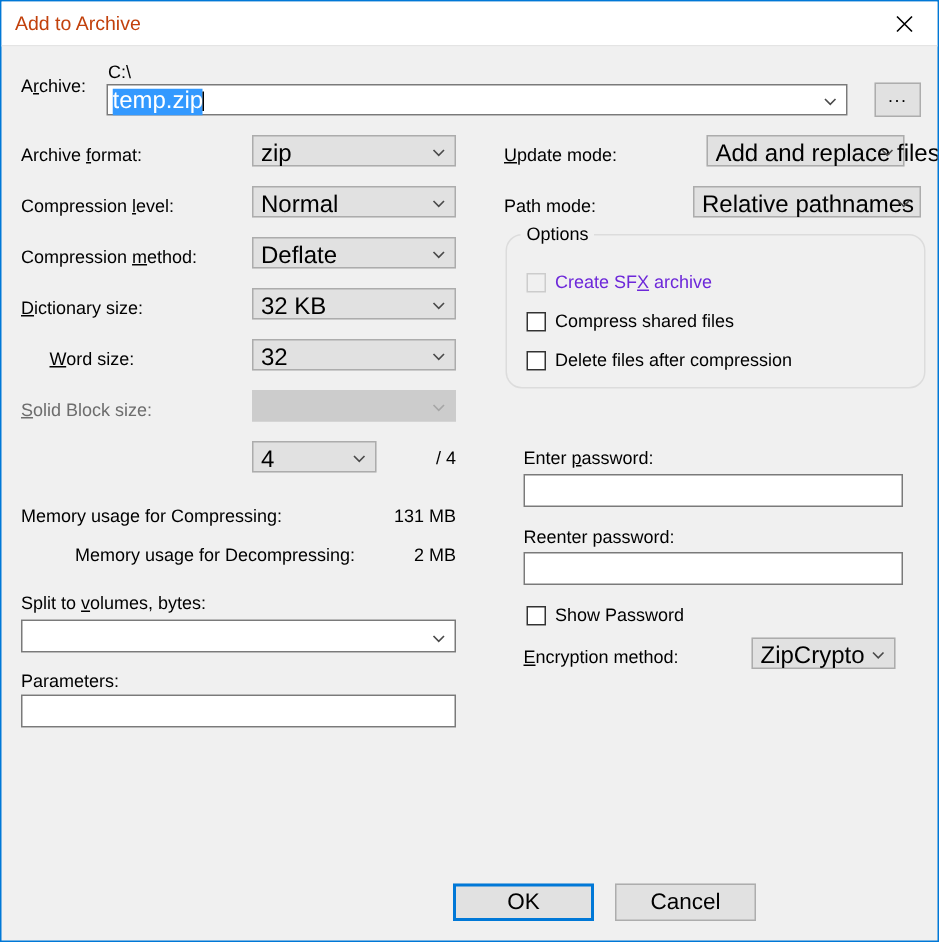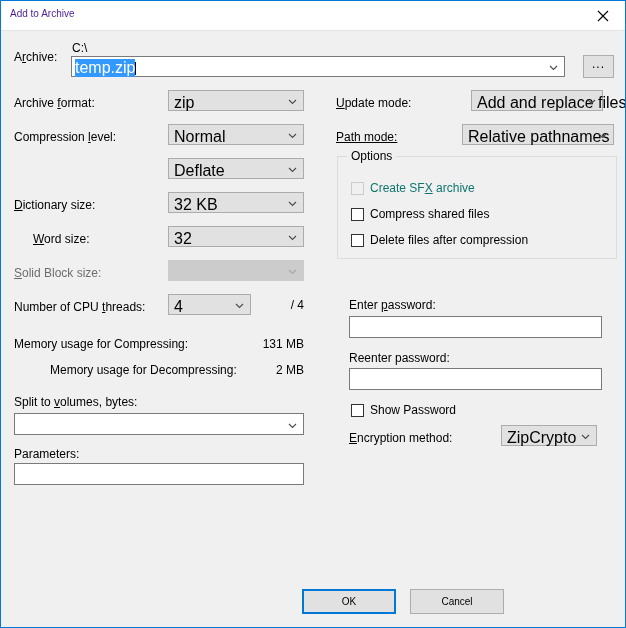--- a/index.html
+++ b/index.html
@@ -27,22 +27,22 @@
     left: 0; top: 0;
     width: 624px;
     height: 29px;
     background: #ffffff;
     border-bottom: 1px solid #e4e4e4;
   }
   #title-text {
     position: absolute;
     left: 9px;
     top: 7px;
-    font-size: 10px;
-    color: #4c1d95;
+    font-size: 13px;
+    color: #c2410c;
     white-space: nowrap;
   }
   #close-button {
     position: absolute;
     right: 0;
     top: 0;
     width: 45px;
     height: 29px;
     display: flex;
     align-items: center;
@@ -168,21 +168,21 @@
   }
   .cbx.disabled .box {
     background: #f0f0f0;
     border: 1px solid #cccccc;
   }
   .cbx .cbtext {
     position: absolute;
     left: 19px;
     top: 0px;
   }
-  .cbx.disabled .cbtext { color: #0f766e; }
+  .cbx.disabled .cbtext { color: #6d28d9; }
 
   
   #browse-button {
     position: absolute;
     box-sizing: border-box;
     background: #e1e1e1;
     border: 1px solid #adadad;
     cursor: default;
     text-align: center;
     font-size: 12px;
@@ -193,21 +193,21 @@
     letter-spacing: 1px;
   }
 
   
   .btn {
     position: absolute;
     box-sizing: border-box;
     height: 25px;
     background: #e1e1e1;
     border: 1px solid #adadad;
-    font-size: 10px;
+    font-size: 15px;
     display: flex;
     align-items: center;
     justify-content: center;
     cursor: default;
     font-family: "Liberation Sans", sans-serif;
     color: #000;
   }
   .btn.default {
     border: 2px solid #0078d7;
   }
@@ -250,20 +250,21 @@
   </div>
 
   <div class="lbl" style="left:13px; top:129px;"><span>Compression </span><u>l</u><span>evel:</span></div>
   <div class="combo" style="left:167px; top:123px; width:136px;">
     <div class="val">Normal</div>
     <svg class="chev" viewBox="0 0 9 9">
         <path d="M1 3 L4.5 6.5 L8 3" stroke="#4a4a4a" stroke-width="1.1" fill="none"></path>
       </svg>
   </div>
 
+  <div class="lbl" style="left:13px; top:163px;"><span>Compression </span><u>m</u><span>ethod:</span></div>
   <div class="combo" style="left:167px; top:157px; width:136px;">
     <div class="val">Deflate</div>
     <svg class="chev" viewBox="0 0 9 9">
         <path d="M1 3 L4.5 6.5 L8 3" stroke="#4a4a4a" stroke-width="1.1" fill="none"></path>
       </svg>
   </div>
 
   <div class="lbl" style="left:13px; top:197px;"><span></span><u>D</u><span>ictionary size:</span></div>
   <div class="combo" style="left:167px; top:191px; width:136px;">
     <div class="val">32 KB</div>
@@ -281,21 +282,20 @@
   </div>
 
   <div class="lbl dim" style="left:13px; top:265px;"><span></span><u>S</u><span>olid Block size:</span></div>
   <div class="combo disabled" style="left:167px; top:259px; width:136px;">
     <div class="val"></div>
     <svg class="chev" viewBox="0 0 9 9">
         <path d="M1 3 L4.5 6.5 L8 3" stroke="#a6a6a6" stroke-width="1.1" fill="none"></path>
       </svg>
   </div>
 
-  <div class="lbl" style="left:13px; top:299px;"><span>Number of CPU </span><u>t</u><span>hreads:</span></div>
   <div class="combo" style="left:167px; top:293px; width:83px;">
     <div class="val">4</div>
     <svg class="chev" viewBox="0 0 9 9">
         <path d="M1 3 L4.5 6.5 L8 3" stroke="#4a4a4a" stroke-width="1.1" fill="none"></path>
       </svg>
   </div>
   <div class="rval" style="left:233px; top:297px; width:70px;">/ 4</div>
 
   <div class="lbl" style="left:13px; top:336px;">Memory usage for Compressing:</div>
   <div class="rval" style="left:193px; top:336px; width:110px;">131 MB</div>
@@ -317,29 +317,29 @@
   </div>
 
   <div class="lbl" style="left:335px; top:95px;"><span></span><u>U</u><span>pdate mode:</span></div>
   <div class="combo" style="left:470px; top:89px; width:132px;">
     <div class="val">Add and replace files</div>
     <svg class="chev" viewBox="0 0 9 9">
         <path d="M1 3 L4.5 6.5 L8 3" stroke="#4a4a4a" stroke-width="1.1" fill="none"></path>
       </svg>
   </div>
 
-  <div class="lbl" style="left:335px; top:129px;text-decoration:underline;"><span>Path mode:</span><u></u><span></span></div>
+  <div class="lbl" style="left:335px; top:129px;"><span>Path mode:</span><u></u><span></span></div>
   <div class="combo" style="left:461px; top:123px; width:152px;">
     <div class="val">Relative pathnames</div>
     <svg class="chev" viewBox="0 0 9 9">
         <path d="M1 3 L4.5 6.5 L8 3" stroke="#4a4a4a" stroke-width="1.1" fill="none"></path>
       </svg>
   </div>
 
-  <div class="group" style="left:336px; top:155px; width:280px; height:103px;">
+  <div class="group" style="left:336px; top:155px; width:280px; height:103px;border-radius:11px;">
     <div class="gtitle">Options</div>
   </div>
 
   <div class="cbx disabled" style="left:350px; top:180px;">
     <span class="box"></span>
     <span class="cbtext"><span>Create SF</span><u>X</u><span> archive</span></span>
   </div>
 
   <div class="cbx" style="left:350px; top:206px;">
     <span class="box"></span>

